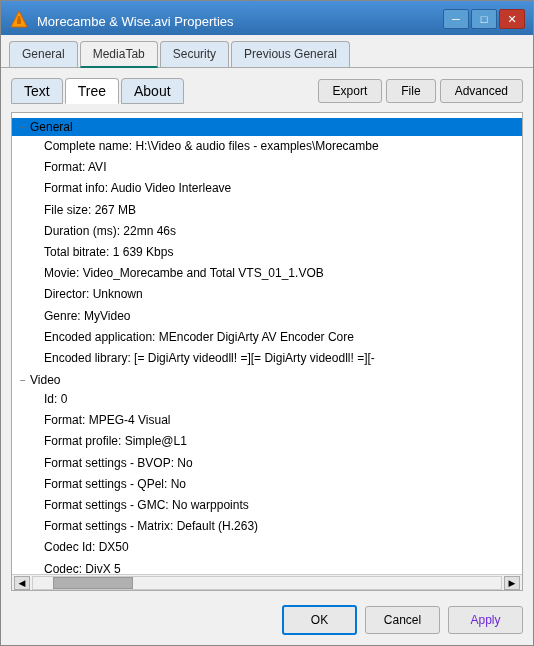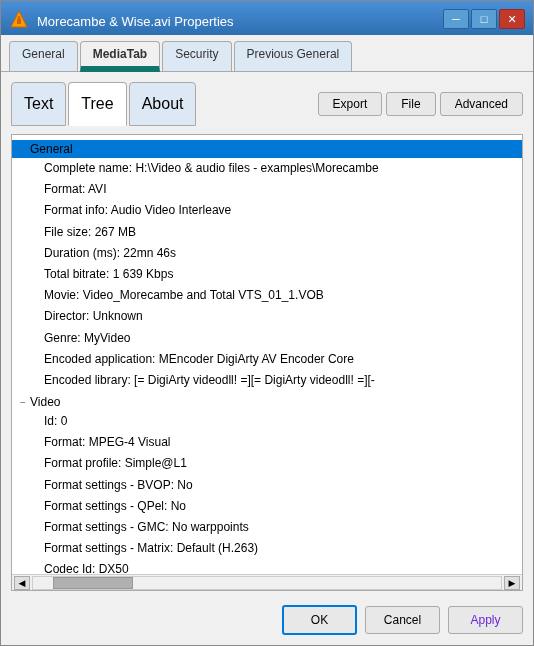--- a/index.html
+++ b/index.html
@@ -74,22 +74,22 @@
       border: 1px solid #aaa;
       border-bottom: none;
       border-radius: 4px 4px 0 0;
       background: #dde8f5;
       cursor: pointer;
       font-size: 12px;
       color: #333;
     }
     .tab-outer.active {
       background: #f0f0f0;
-      font-weight: bold;
-      border-bottom: 6px solid #0f766e;
+      font-weight: normal;
+      border-bottom: 2px solid #0f766e;
       margin-bottom: -1px;
       z-index: 1;
     }
 
     .content-area {
       flex: 1;
       display: flex;
       flex-direction: column;
       padding: 10px 10px 4px 10px;
       overflow: hidden;
@@ -99,26 +99,26 @@
       display: flex;
       align-items: center;
       margin-bottom: 8px;
     }
     .inner-tabs {
       display: flex;
       gap: 2px;
       flex: 1;
     }
     .inner-tab {
-      padding: 12px 12px;
+      padding: 4px 12px;
       border: 1px solid #aaa;
       border-radius: 4px 4px 0 0;
       background: #dde8f5;
       cursor: pointer;
-      font-size: 16px;
+      font-size: 14px;
     }
     .inner-tab.active {
       background: white;
       border-bottom: 1px solid white;
     }
     .toolbar-buttons {
       display: flex;
       gap: 4px;
       align-items: center;
     }

